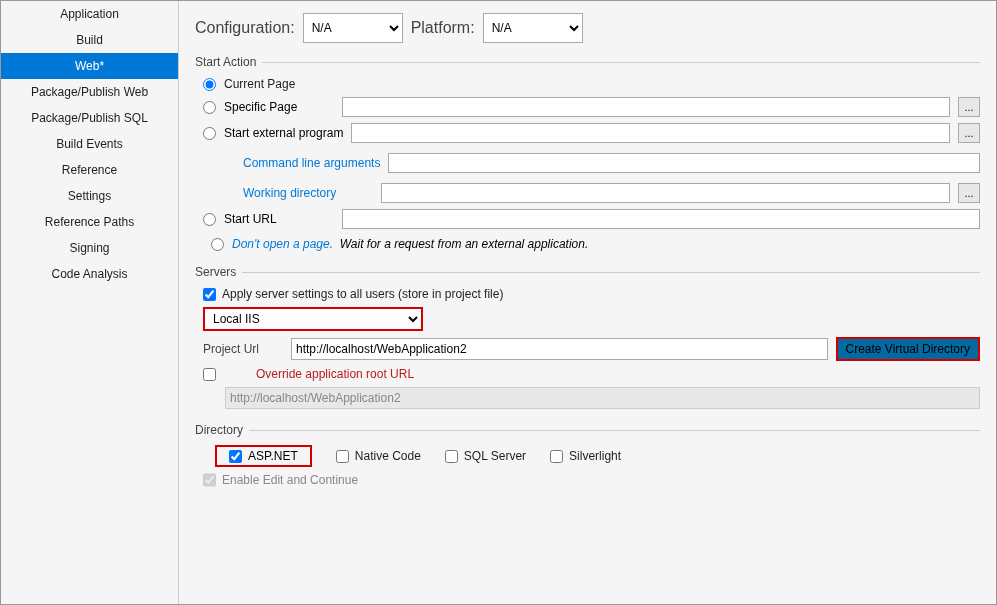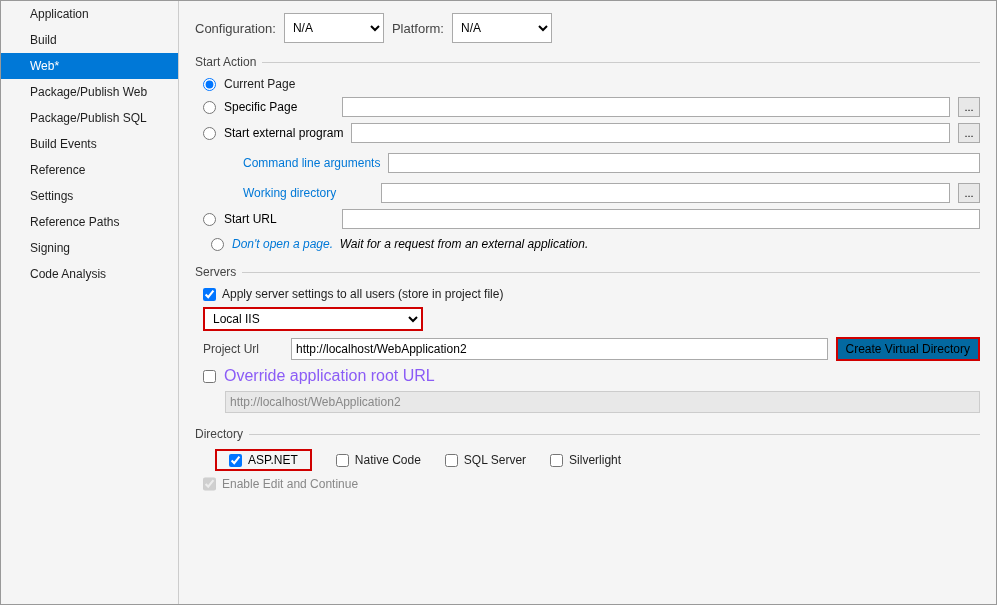--- a/index.html
+++ b/index.html
@@ -16,25 +16,26 @@
 
     
     .sidebar {
       width: 178px;
       background: #f5f5f5;
       border-right: 1px solid #ccc;
       flex-shrink: 0;
       padding-top: 0;
     }
     .sidebar-item {
-      padding: 6px 29px;
+      padding: 6px 12px;
       cursor: pointer;
       color: #1e1e1e;
       font-size: 12px;
       white-space: nowrap;
+      text-align: center;
     }
     .sidebar-item.active {
       background: #0078d7;
       color: white;
     }
 
     
     .main {
       flex: 1;
       background: #f5f5f5;
@@ -45,21 +46,21 @@
     
     .top-bar {
       display: flex;
       align-items: center;
       gap: 8px;
       margin-bottom: 12px;
       padding-top: 4px;
     }
     .top-bar label {
       color: #444;
-      font-size: 13px;
+      font-size: 16px;
     }
     .top-bar select {
       height: 30px;
       font-size: 12px;
       border: 1px solid #aaa;
       background: white;
       padding: 0 4px;
       min-width: 100px;
     }
 
@@ -211,21 +212,21 @@
     }
 
     .override-url-row {
       display: flex;
       align-items: center;
       gap: 8px;
       padding-left: 8px;
       margin-bottom: 6px;
     }
     .override-url-row input[type="checkbox"] { margin: 0; }
-    .override-url-row label { font-size: 16px; color: #8b5cf6; }
+    .override-url-row label { font-size: 12px; color: #b91c1c; margin-left: 32px; }
 
     .url-display-row {
       padding-left: 30px;
       margin-bottom: 4px;
     }
     .url-display-row input[type="text"] {
       width: 100%;
       height: 22px;
       border: 1px solid #ccc;
       background: #e8e8e8;

